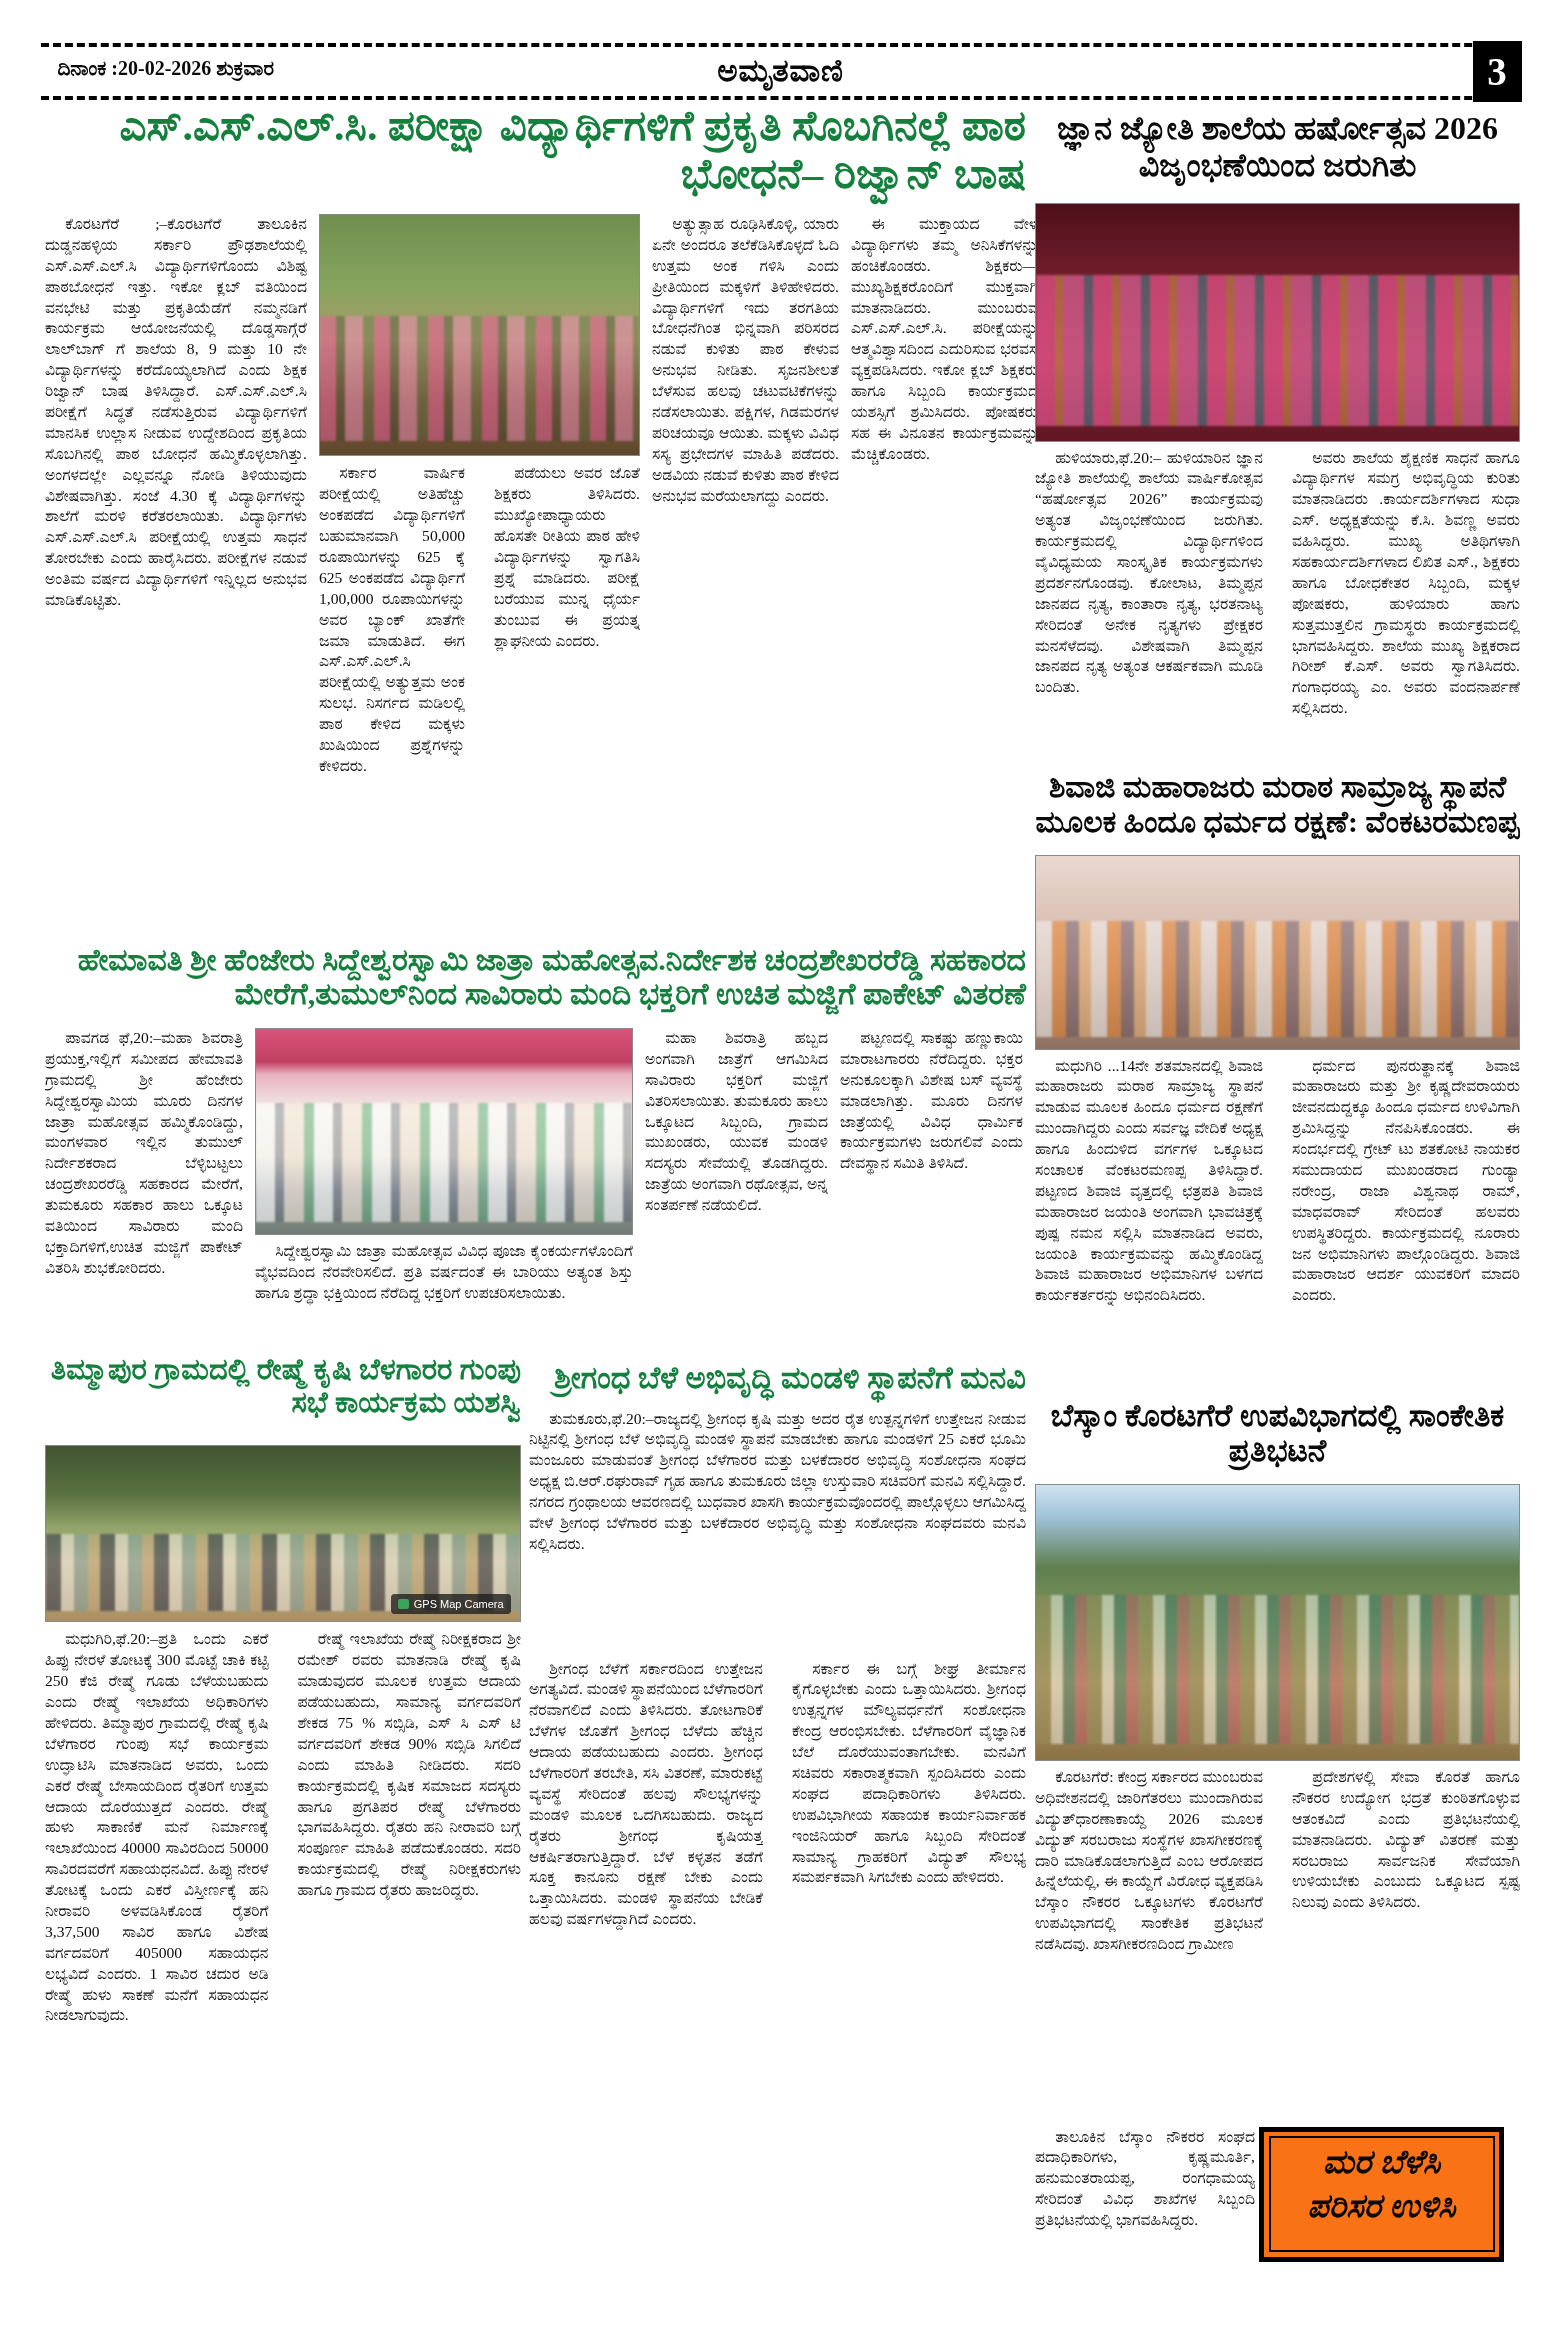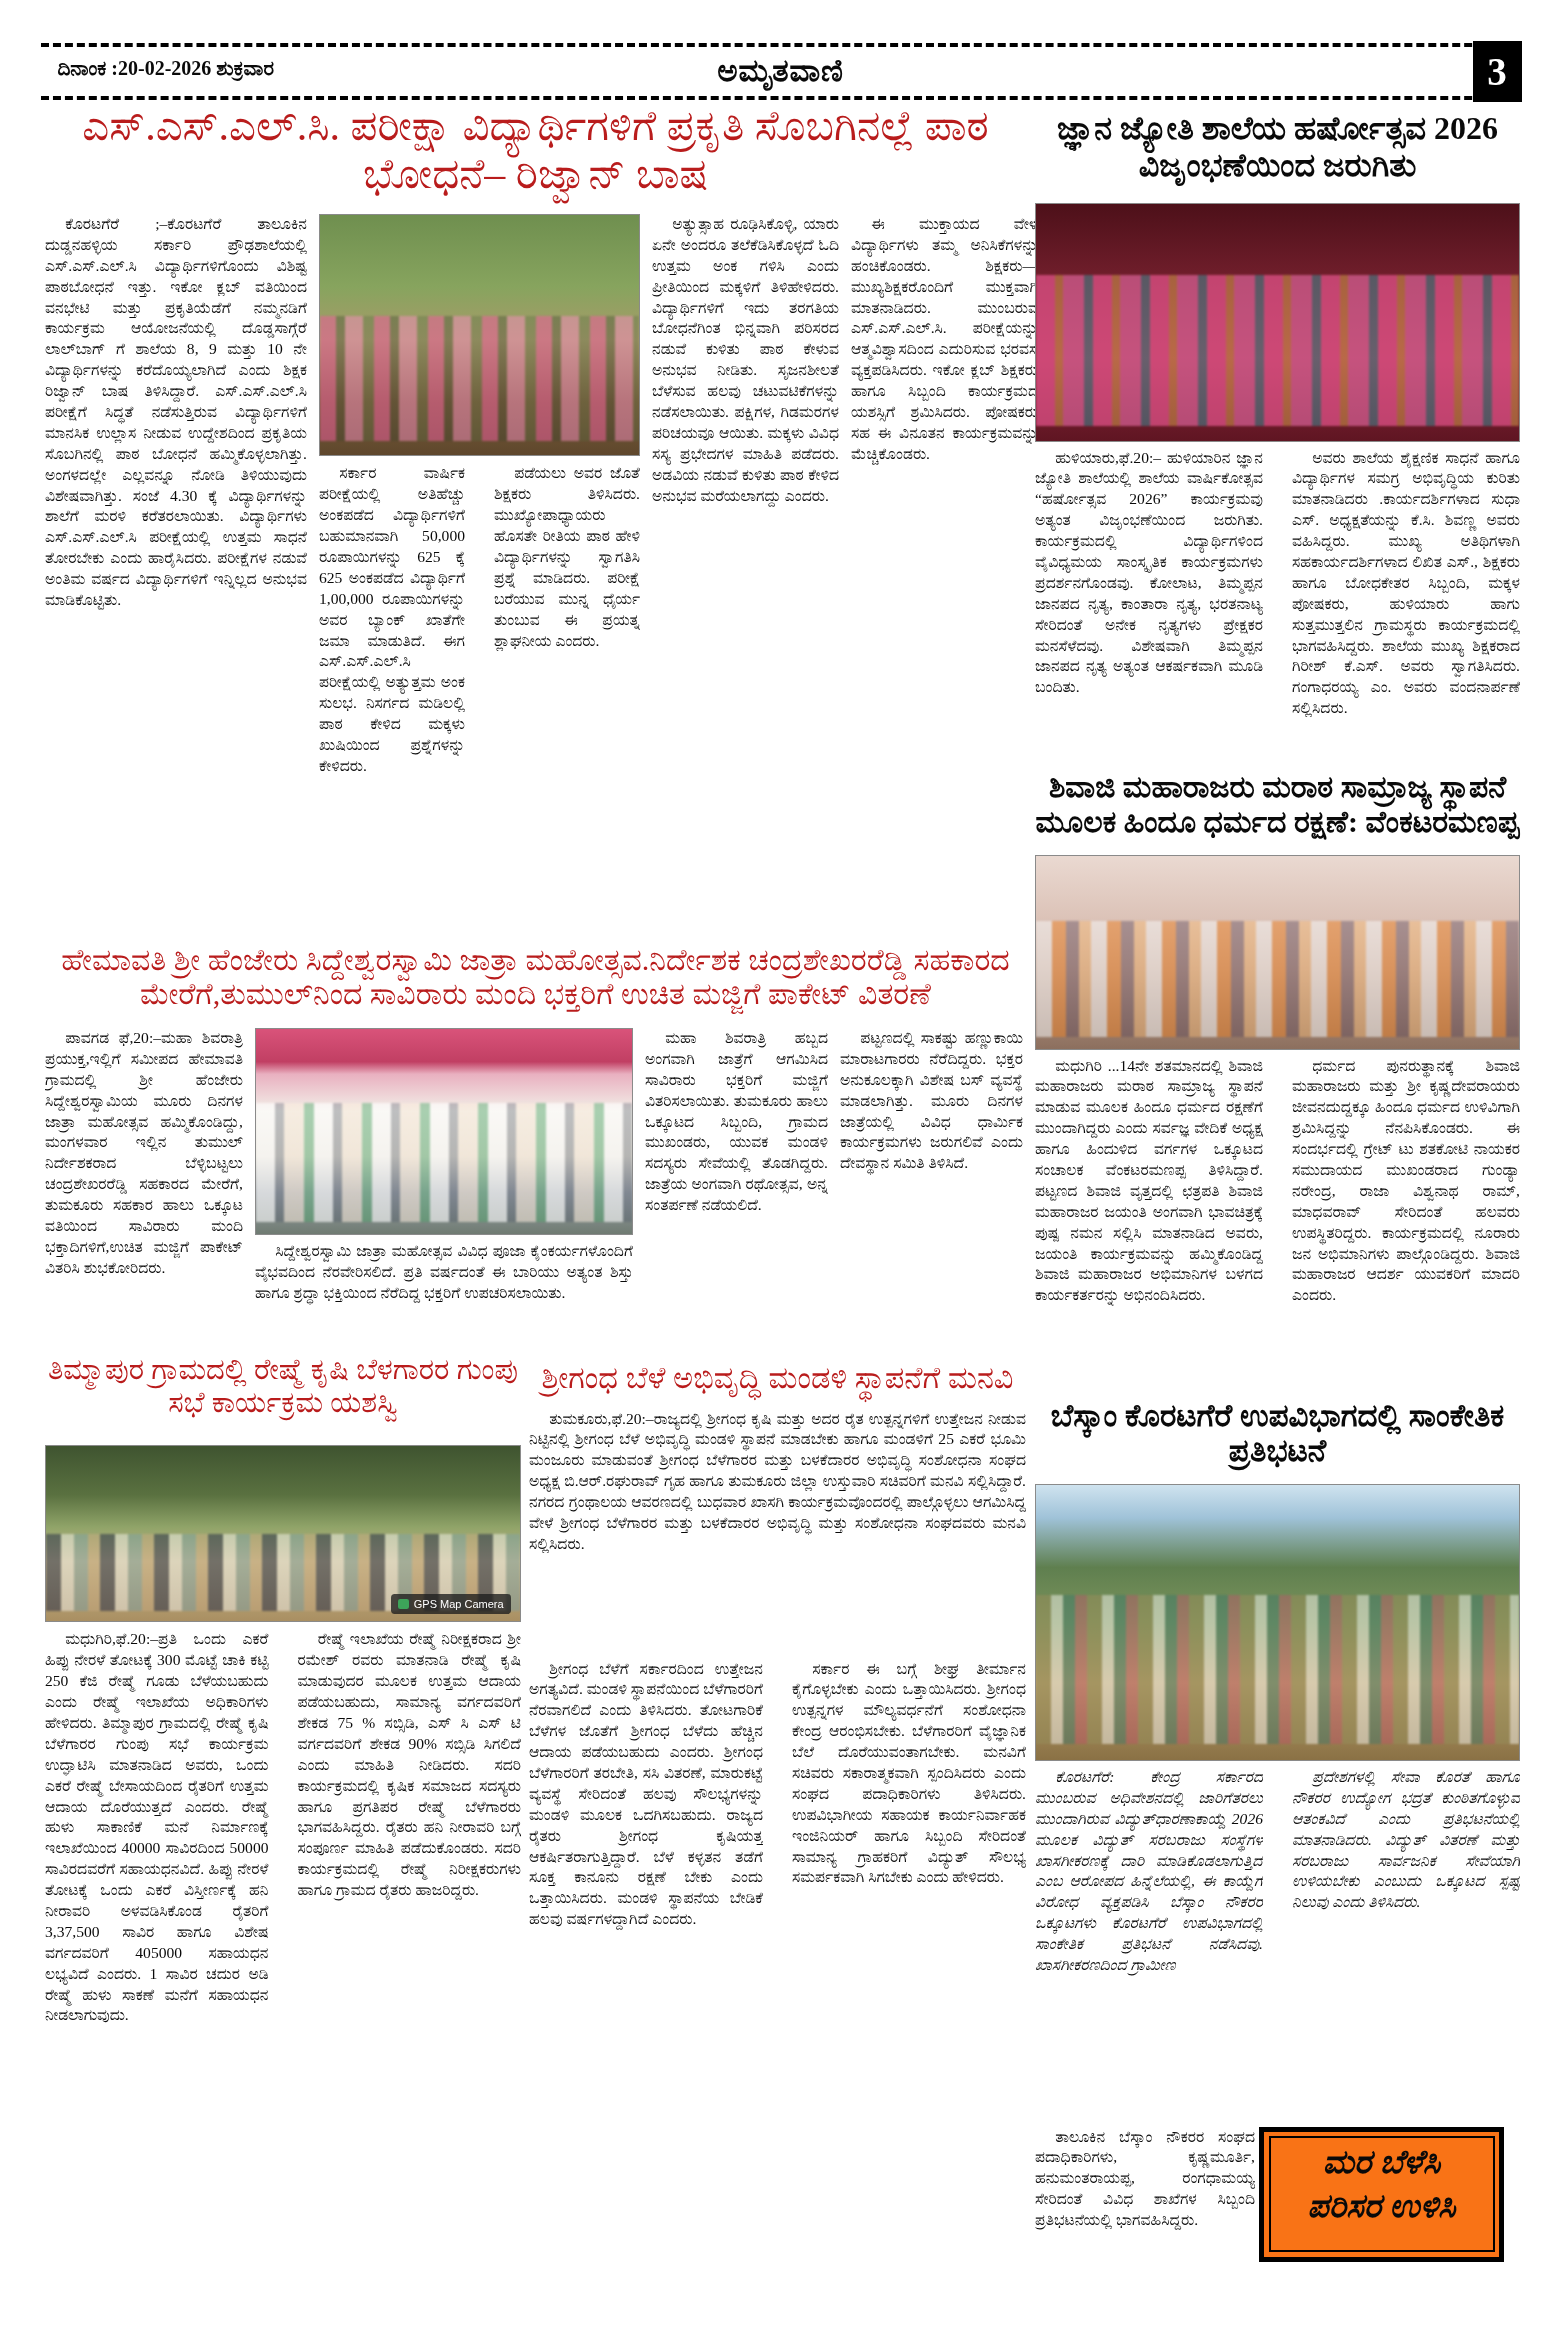--- a/index.html
+++ b/index.html
@@ -8,21 +8,21 @@
   
   #hdr{position:absolute;left:41px;right:41px;top:43px;height:49px;
        border-top:4.5px dashed #000;border-bottom:4.5px dashed #000;}
   .hdr-date{position:absolute;left:16.4px;top:10.4px;font-size:20px;font-weight:700;}
   .hdr-mast{position:absolute;left:0;right:0;top:6px;text-align:center;
             font-size:31px;font-weight:800;letter-spacing:0.7px;}
   .hdr-page{position:absolute;right:-1.5px;top:-6px;width:49px;height:61px;
             background:#000;color:#fff;font-size:39px;font-weight:800;
             display:flex;align-items:center;justify-content:center;}
   
-  .hl{font-weight:400;text-align:center;line-height:1.14;color:#b91c1c;}
+  .hl{font-weight:700;text-align:right;line-height:1.14;color:#15803d;}
   .hl-main{position:absolute;left:45px;top:103px;width:981px;font-size:42px;}
   .hl-mid{position:absolute;left:45px;top:943px;width:981px;font-size:30px;}
   
   .cols{display:flex;gap:29px;}
   .col{flex:1;overflow:hidden;text-align:justify;font-size:15.6px;line-height:1.34;
        text-indent:1.3em;word-break:break-word;}
   
   .photo{position:relative;overflow:hidden;border:0.7px solid #8a8a8a;box-sizing:border-box;}
   .photo::after{content:'';position:absolute;left:0;right:0;top:42%;bottom:6%;
        background:repeating-linear-gradient(90deg,
@@ -118,21 +118,21 @@
 
     <div class="blk-hl" style="font-size:30px;height:80px;margin-top:4.5px;">ಶಿವಾಜಿ ಮಹಾರಾಜರು ಮರಾಠ ಸಾಮ್ರಾಜ್ಯ ಸ್ಥಾಪನೆ ಮೂಲಕ ಹಿಂದೂ ಧರ್ಮದ ರಕ್ಷಣೆ: ವೆಂಕಟರಮಣಪ್ಪ</div>
     <div class="photo ph-hall" style="height:195px;margin-top:4.5px;"></div>
     <div class="cols" style="height:336px;margin-top:6px;overflow:hidden;">
       <div class="col">ಮಧುಗಿರಿ ...14ನೇ ಶತಮಾನದಲ್ಲಿ ಶಿವಾಜಿ ಮಹಾರಾಜರು ಮರಾಠ ಸಾಮ್ರಾಜ್ಯ ಸ್ಥಾಪನೆ ಮಾಡುವ ಮೂಲಕ ಹಿಂದೂ ಧರ್ಮದ ರಕ್ಷಣೆಗೆ ಮುಂದಾಗಿದ್ದರು ಎಂದು ಸರ್ವಜ್ಞ ವೇದಿಕೆ ಅಧ್ಯಕ್ಷ ಹಾಗೂ ಹಿಂದುಳಿದ ವರ್ಗಗಳ ಒಕ್ಕೂಟದ ಸಂಚಾಲಕ ವೆಂಕಟರಮಣಪ್ಪ ತಿಳಿಸಿದ್ದಾರೆ. ಪಟ್ಟಣದ ಶಿವಾಜಿ ವೃತ್ತದಲ್ಲಿ ಛತ್ರಪತಿ ಶಿವಾಜಿ ಮಹಾರಾಜರ ಜಯಂತಿ ಅಂಗವಾಗಿ ಭಾವಚಿತ್ರಕ್ಕೆ ಪುಷ್ಪ ನಮನ ಸಲ್ಲಿಸಿ ಮಾತನಾಡಿದ ಅವರು, ಜಯಂತಿ ಕಾರ್ಯಕ್ರಮವನ್ನು ಹಮ್ಮಿಕೊಂಡಿದ್ದ ಶಿವಾಜಿ ಮಹಾರಾಜರ ಅಭಿಮಾನಿಗಳ ಬಳಗದ ಕಾರ್ಯಕರ್ತರನ್ನು ಅಭಿನಂದಿಸಿದರು.</div>
       <div class="col">ಧರ್ಮದ ಪುನರುತ್ಥಾನಕ್ಕೆ ಶಿವಾಜಿ ಮಹಾರಾಜರು ಮತ್ತು ಶ್ರೀ ಕೃಷ್ಣದೇವರಾಯರು ಜೀವನದುದ್ದಕ್ಕೂ ಹಿಂದೂ ಧರ್ಮದ ಉಳಿವಿಗಾಗಿ ಶ್ರಮಿಸಿದ್ದನ್ನು ನೆನಪಿಸಿಕೊಂಡರು. ಈ ಸಂದರ್ಭದಲ್ಲಿ ಗ್ರೇಟ್ ಟು ಶತಕೋಟಿ ನಾಯಕರ ಸಮುದಾಯದ ಮುಖಂಡರಾದ ಗುಂಡ್ಯಾ ನರೇಂದ್ರ, ರಾಜಾ ವಿಶ್ವನಾಥ ರಾಮ್, ಮಾಧವರಾವ್ ಸೇರಿದಂತೆ ಹಲವರು ಉಪಸ್ಥಿತರಿದ್ದರು. ಕಾರ್ಯಕ್ರಮದಲ್ಲಿ ನೂರಾರು ಜನ ಅಭಿಮಾನಿಗಳು ಪಾಲ್ಗೊಂಡಿದ್ದರು. ಶಿವಾಜಿ ಮಹಾರಾಜರ ಆದರ್ಶ ಯುವಕರಿಗೆ ಮಾದರಿ ಎಂದರು.</div>
     </div>
 
     <div class="blk-hl" style="font-size:31px;height:82px;margin-top:6px;">ಬೆಸ್ಕಾಂ ಕೊರಟಗೆರೆ ಉಪವಿಭಾಗದಲ್ಲಿ ಸಾಂಕೇತಿಕ ಪ್ರತಿಭಟನೆ</div>
     <div class="photo ph-protest" style="height:277px;margin-top:4.5px;"></div>
-    <div class="cols" style="height:355px;margin-top:6px;overflow:hidden;font-style:italic;">
+    <div class="cols" style="height:355px;margin-top:6px;overflow:hidden;">
       <div class="col">ಕೊರಟಗೆರೆ: ಕೇಂದ್ರ ಸರ್ಕಾರದ ಮುಂಬರುವ ಅಧಿವೇಶನದಲ್ಲಿ ಜಾರಿಗೆತರಲು ಮುಂದಾಗಿರುವ ವಿದ್ಯುತ್‌ಧಾರಣಾಕಾಯ್ದೆ 2026 ಮೂಲಕ ವಿದ್ಯುತ್ ಸರಬರಾಜು ಸಂಸ್ಥೆಗಳ ಖಾಸಗೀಕರಣಕ್ಕೆ ದಾರಿ ಮಾಡಿಕೊಡಲಾಗುತ್ತಿದೆ ಎಂಬ ಆರೋಪದ ಹಿನ್ನೆಲೆಯಲ್ಲಿ, ಈ ಕಾಯ್ದೆಗೆ ವಿರೋಧ ವ್ಯಕ್ತಪಡಿಸಿ ಬೆಸ್ಕಾಂ ನೌಕರರ ಒಕ್ಕೂಟಗಳು ಕೊರಟಗೆರೆ ಉಪವಿಭಾಗದಲ್ಲಿ ಸಾಂಕೇತಿಕ ಪ್ರತಿಭಟನೆ ನಡೆಸಿದವು. ಖಾಸಗೀಕರಣದಿಂದ ಗ್ರಾಮೀಣ</div>
       <div class="col">ಪ್ರದೇಶಗಳಲ್ಲಿ ಸೇವಾ ಕೊರತೆ ಹಾಗೂ ನೌಕರರ ಉದ್ಯೋಗ ಭದ್ರತೆ ಕುಂಠಿತಗೊಳ್ಳುವ ಆತಂಕವಿದೆ ಎಂದು ಪ್ರತಿಭಟನೆಯಲ್ಲಿ ಮಾತನಾಡಿದರು. ವಿದ್ಯುತ್ ವಿತರಣೆ ಮತ್ತು ಸರಬರಾಜು ಸಾರ್ವಜನಿಕ ಸೇವೆಯಾಗಿ ಉಳಿಯಬೇಕು ಎಂಬುದು ಒಕ್ಕೂಟದ ಸ್ಪಷ್ಟ ನಿಲುವು ಎಂದು ತಿಳಿಸಿದರು.</div>
     </div>
     <div style="display:flex;gap:4px;margin-top:4.5px;height:147px;">
       <div class="col" style="width:220px;flex:none;">ತಾಲೂಕಿನ ಬೆಸ್ಕಾಂ ನೌಕರರ ಸಂಘದ ಪದಾಧಿಕಾರಿಗಳು, ಕೃಷ್ಣಮೂರ್ತಿ, ಹನುಮಂತರಾಯಪ್ಪ, ರಂಗಧಾಮಯ್ಯ ಸೇರಿದಂತೆ ವಿವಿಧ ಶಾಖೆಗಳ ಸಿಬ್ಬಂದಿ ಪ್ರತಿಭಟನೆಯಲ್ಲಿ ಭಾಗವಹಿಸಿದ್ದರು.</div>
       <div class="notice" style="width:245px;height:135px;flex:none;box-sizing:border-box;">
         <div class="notice-in">
           <span>ಮರ ಬೆಳೆಸಿ</span>
           <span>ಪರಿಸರ ಉಳಿಸಿ</span>
         </div>

